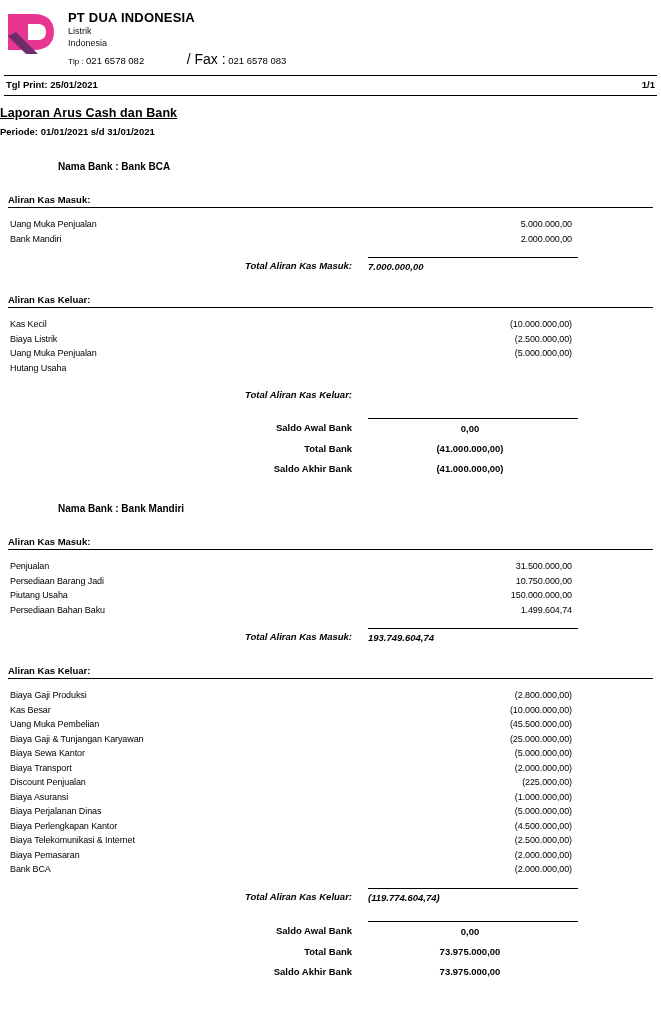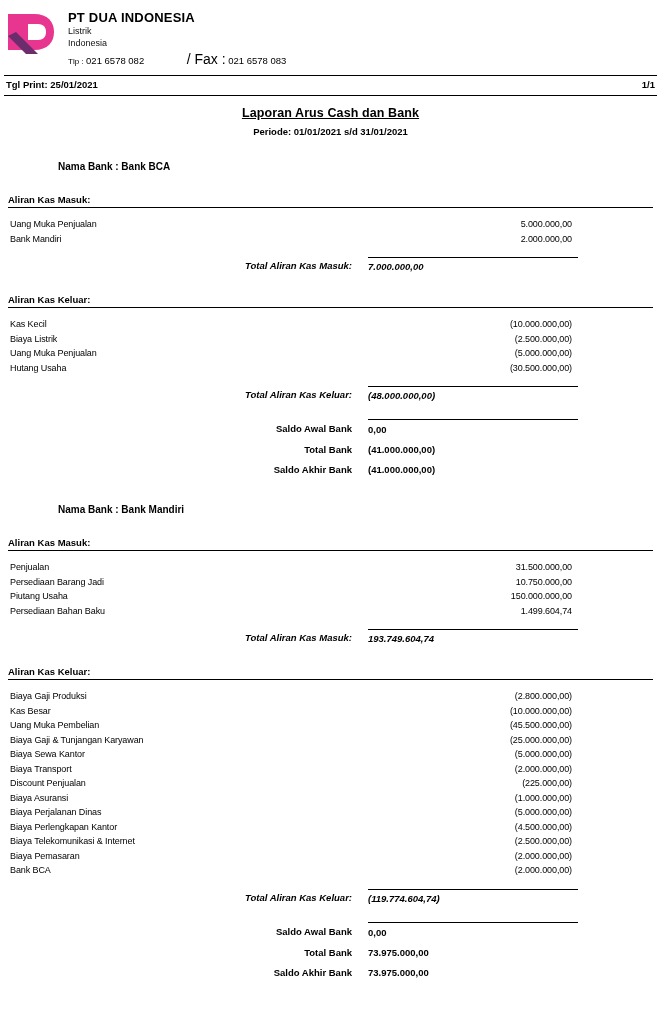--- a/index.html
+++ b/index.html
@@ -62,21 +62,21 @@
   .printline {
     display: flex;
     justify-content: space-between;
     align-items: baseline;
     font-size: 9.5px;
     font-weight: bold;
     padding: 3px 6px 3px 6px;
   }
 
   
-  .title-wrap { text-align: center; margin-top: 10px; }
+  .title-wrap { text-align: left; margin-top: 10px; }
   .doc-title {
     font-size: 12.5px;
     font-weight: bold;
     text-decoration: underline;
     letter-spacing: 0.1px;
   }
   .doc-period {
     font-size: 9.5px;
     font-weight: bold;
     margin-top: 6px;
@@ -128,21 +128,21 @@
     margin-top: -3px;
   }
   .summary { margin-top: 12px; }
   .summary .srow {
     display: flex;
     font-size: 9.5px;
     font-weight: bold;
     line-height: 20px;
   }
   .summary .srow .tl { width: 360px; text-align: right; padding-right: 16px; }
-  .summary .srow .amount { width: 210px; text-align: left; padding-right: 6px; }
+  .summary .srow .amount { width: 210px; text-align: center; padding-right: 6px; }
   .summary .first .amount { border-top: 1px solid #000; }
   .spacer-sm { height: 6px; }
 </style>
 </head>
 <body>
 
 <div class="page">
 
   <div class="header">
     <div class="logo">
@@ -210,26 +210,24 @@
       <div class="row">
         <div class="label">Biaya Listrik</div>
         <div class="amount">(2.500.000,00)</div>
       </div>
       <div class="row">
         <div class="label">Uang Muka Penjualan</div>
         <div class="amount">(5.000.000,00)</div>
       </div>
       <div class="row">
         <div class="label">Hutang Usaha</div>
-        <div class="amount">(30.500.000,00)</div>
       </div>
     </div>
     <div class="totalrow">
       <div class="tl">Total Aliran Kas Keluar:</div>
-      <div class="amount">(48.000.000,00)</div>
     </div>
 
     <div class="summary">
       <div class="spacer-sm"></div>
       <div class="srow first">
         <div class="tl">Saldo Awal Bank</div>
         <div class="amount">0,00</div>
       </div>
       <div class="srow">
         <div class="tl">Total Bank</div>

